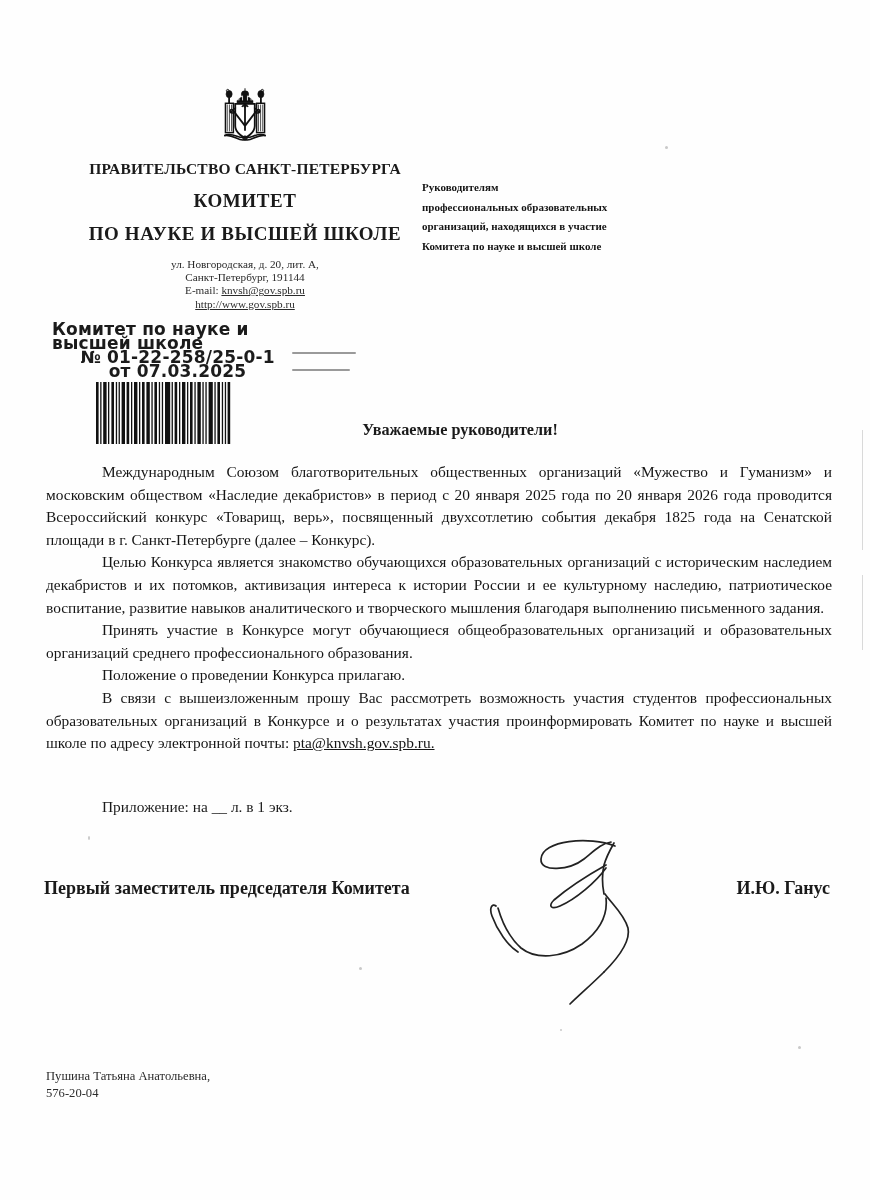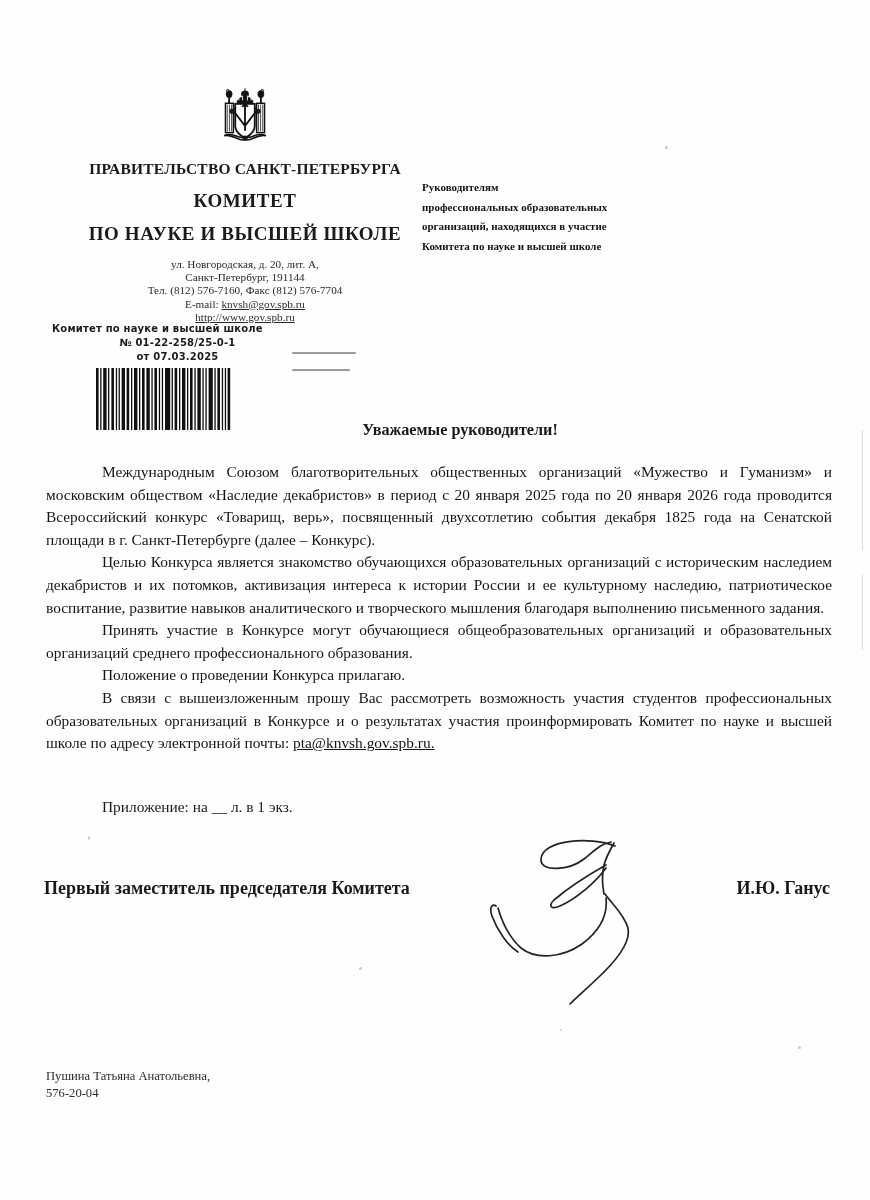--- a/index.html
+++ b/index.html
@@ -89,21 +89,21 @@
 
   
   .reg-stamp {
     position: absolute;
     left: 52px;
     top: 322px;
     width: 235px;
   }
   .reg-text {
     font-family: "DejaVu Sans", "Liberation Sans", sans-serif;
-    font-size: 10px;
+    font-size: 17px;
     font-weight: bold;
     line-height: 14px;
     color: #1b1b1b;
     letter-spacing: 0.2px;
   }
   .reg-org { text-align: left; }
   .reg-num { text-align: center; padding-left: 16px; }
   .reg-date { text-align: center; padding-left: 16px; }
   .barcode {
     margin-top: 4px;
@@ -245,21 +245,20 @@
       </g>
     </svg>
 
     <div class="gov-line">ПРАВИТЕЛЬСТВО САНКТ-ПЕТЕРБУРГА</div>
     <div class="org-line1">КОМИТЕТ</div>
     <div class="org-line2">ПО НАУКЕ И ВЫСШЕЙ ШКОЛЕ</div>
 
     <div class="contacts">
       <div>ул. Новгородская, д. 20, лит. А,</div>
       <div>Санкт-Петербург, 191144</div>
-      <div>Тел. (812) 576-7160, Факс (812) 576-7704</div>
       <div>
         <span>E-mail:</span>
         <span class="uline">knvsh@gov.spb.ru</span>
       </div>
       <div><span class="uline">http://www.gov.spb.ru</span></div>
     </div>
   </div>
 
   <div class="addressee">
     <div>Руководителям</div>

